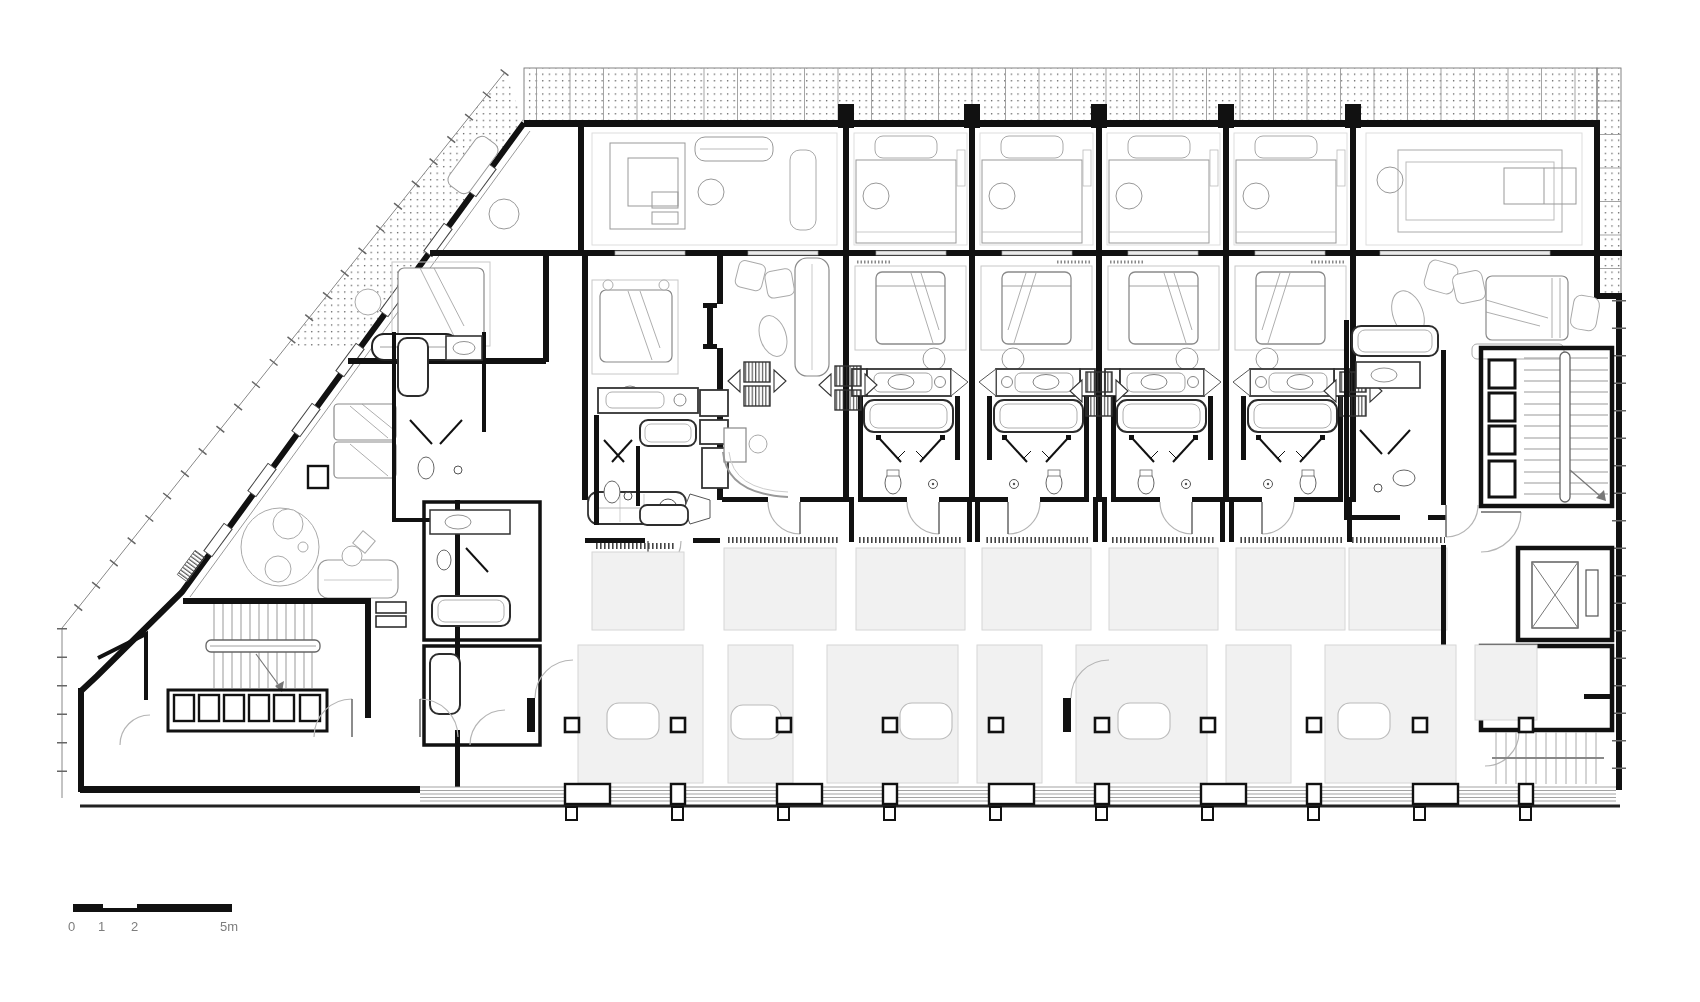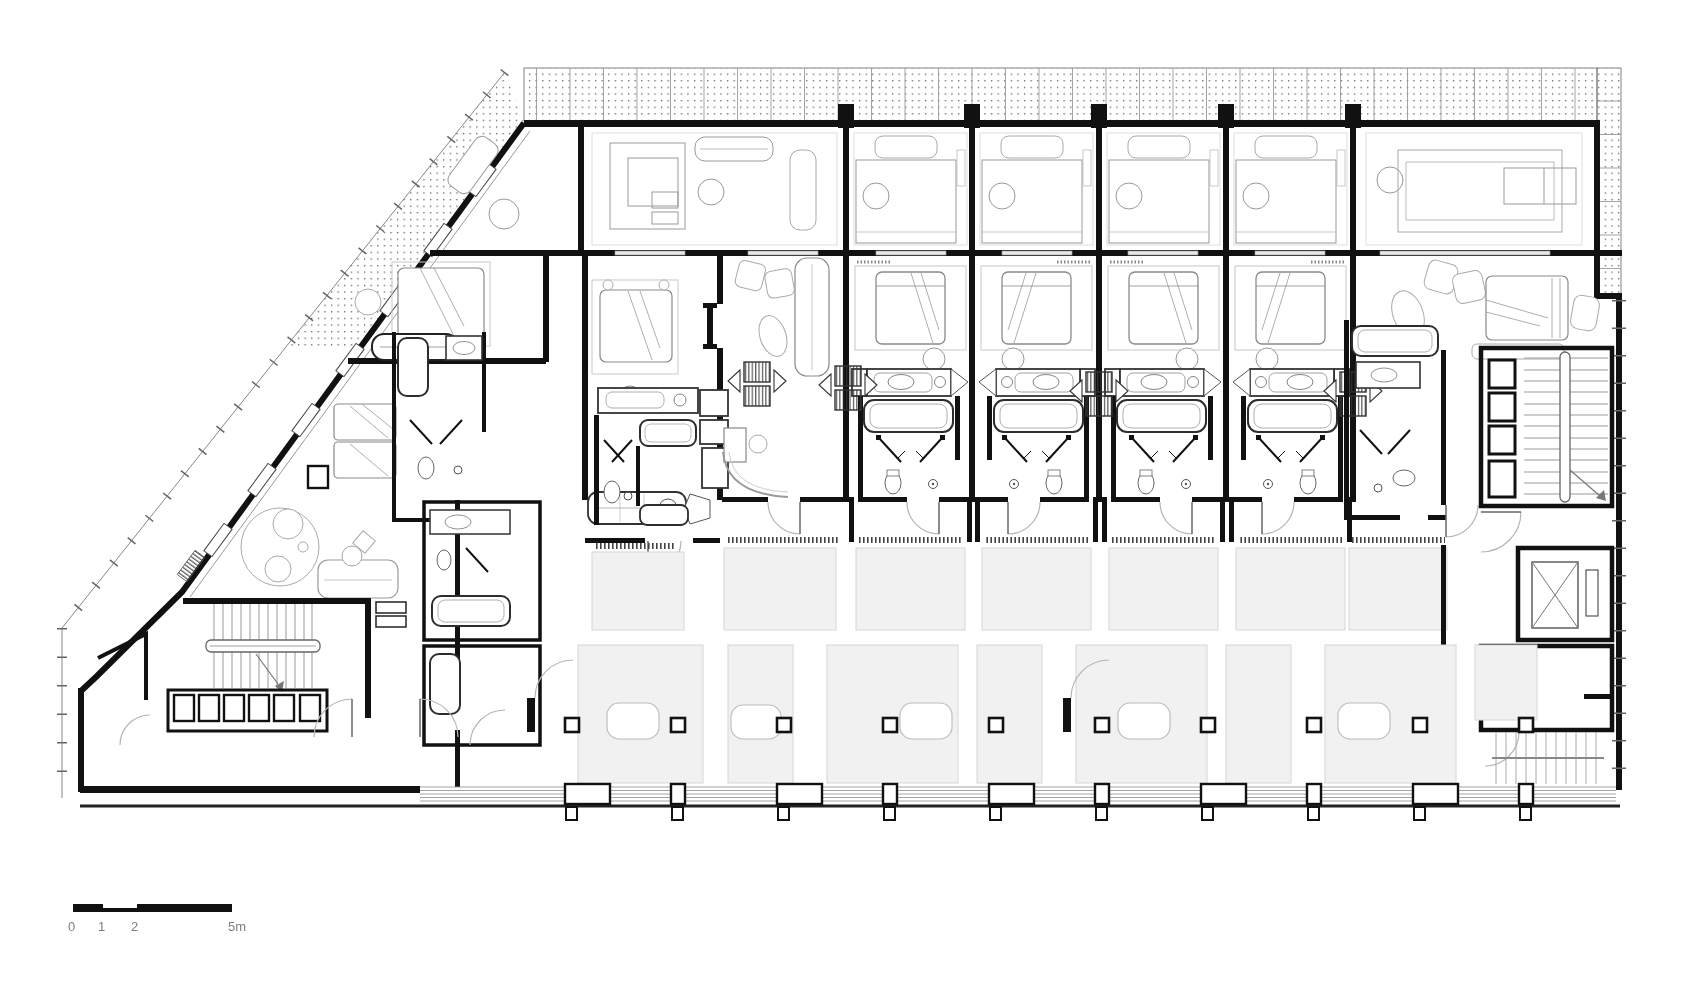--- a/index.html
+++ b/index.html
@@ -536,15 +536,15 @@
   </g>
 </svg>
 
 <div>
   <div class="scalebar-seg" style="left:73px;top:904px;width:30px;height:8px;"></div>
   <div class="scalebar-seg" style="left:103px;top:908px;width:34px;height:4px;"></div>
   <div class="scalebar-seg" style="left:137px;top:904px;width:95px;height:8px;"></div>
   <span class="scalebar-label" style="left:68px;top:920px;">0</span>
   <span class="scalebar-label" style="left:98px;top:920px;">1</span>
   <span class="scalebar-label" style="left:131px;top:920px;">2</span>
-  <span class="scalebar-label" style="left:228px;top:920px;">5m</span>
+  <span class="scalebar-label" style="left:220px;top:920px;">5m</span>
 </div>
 </div>
 
 </body></html>

